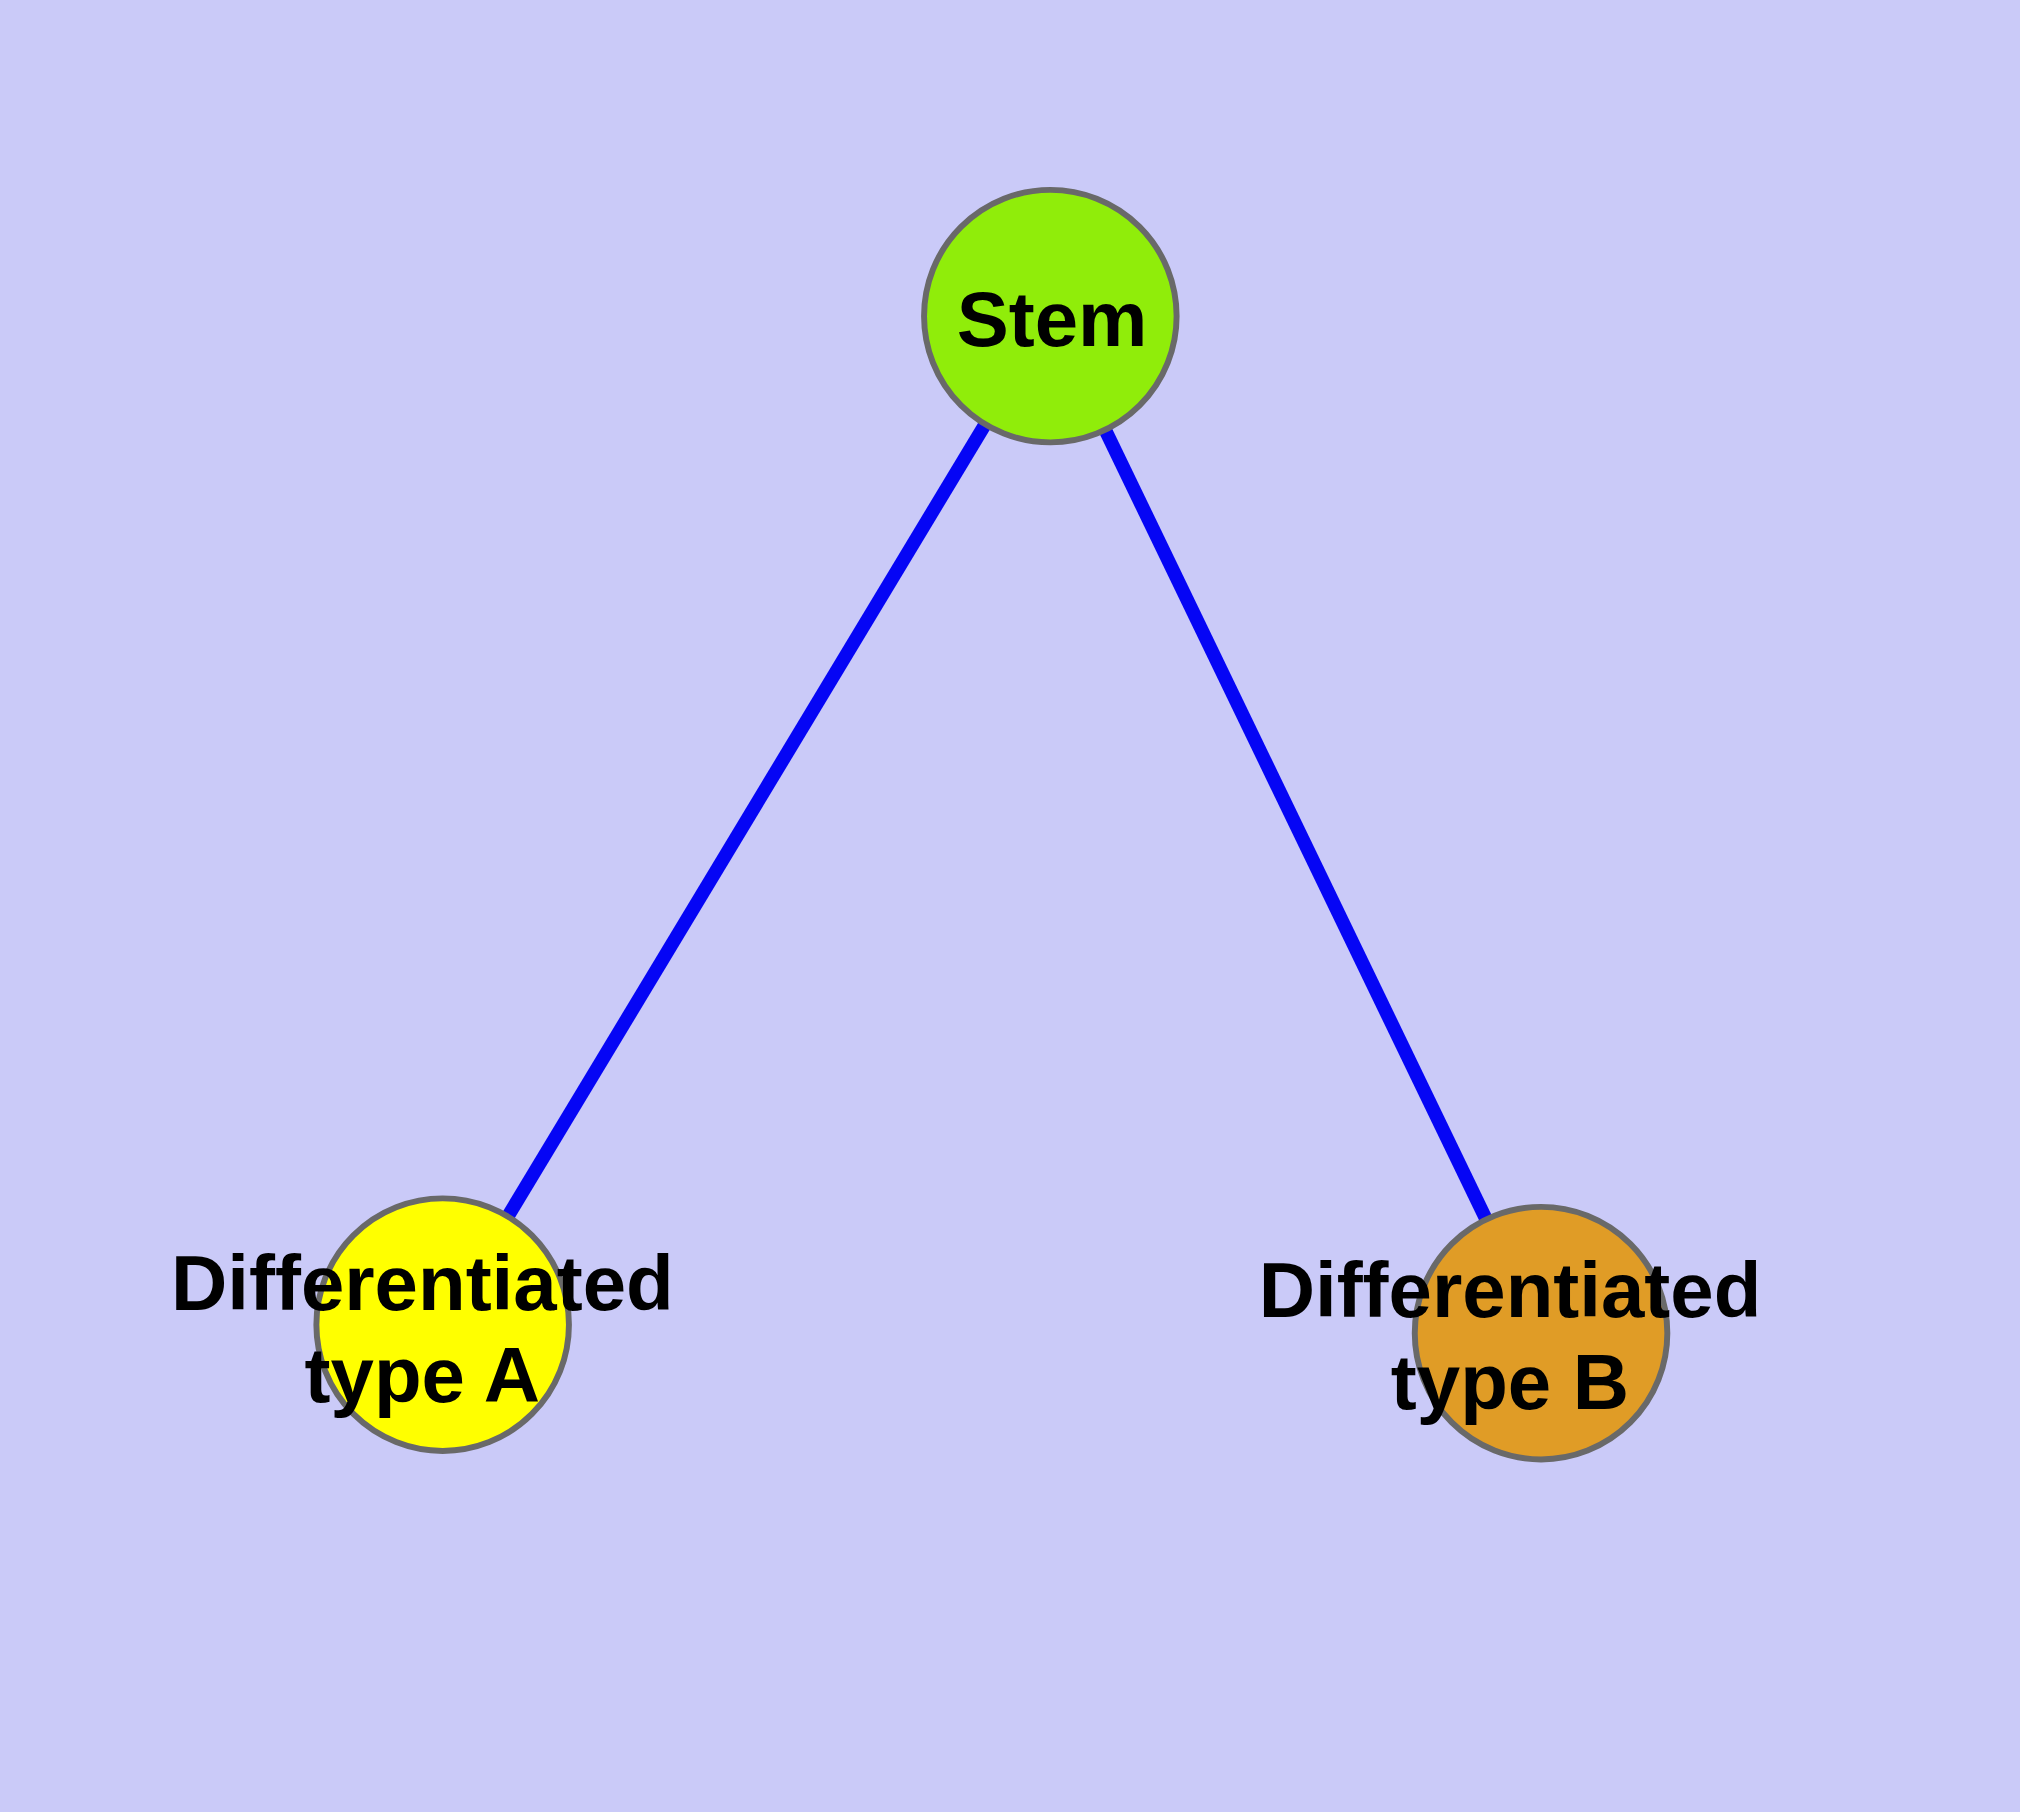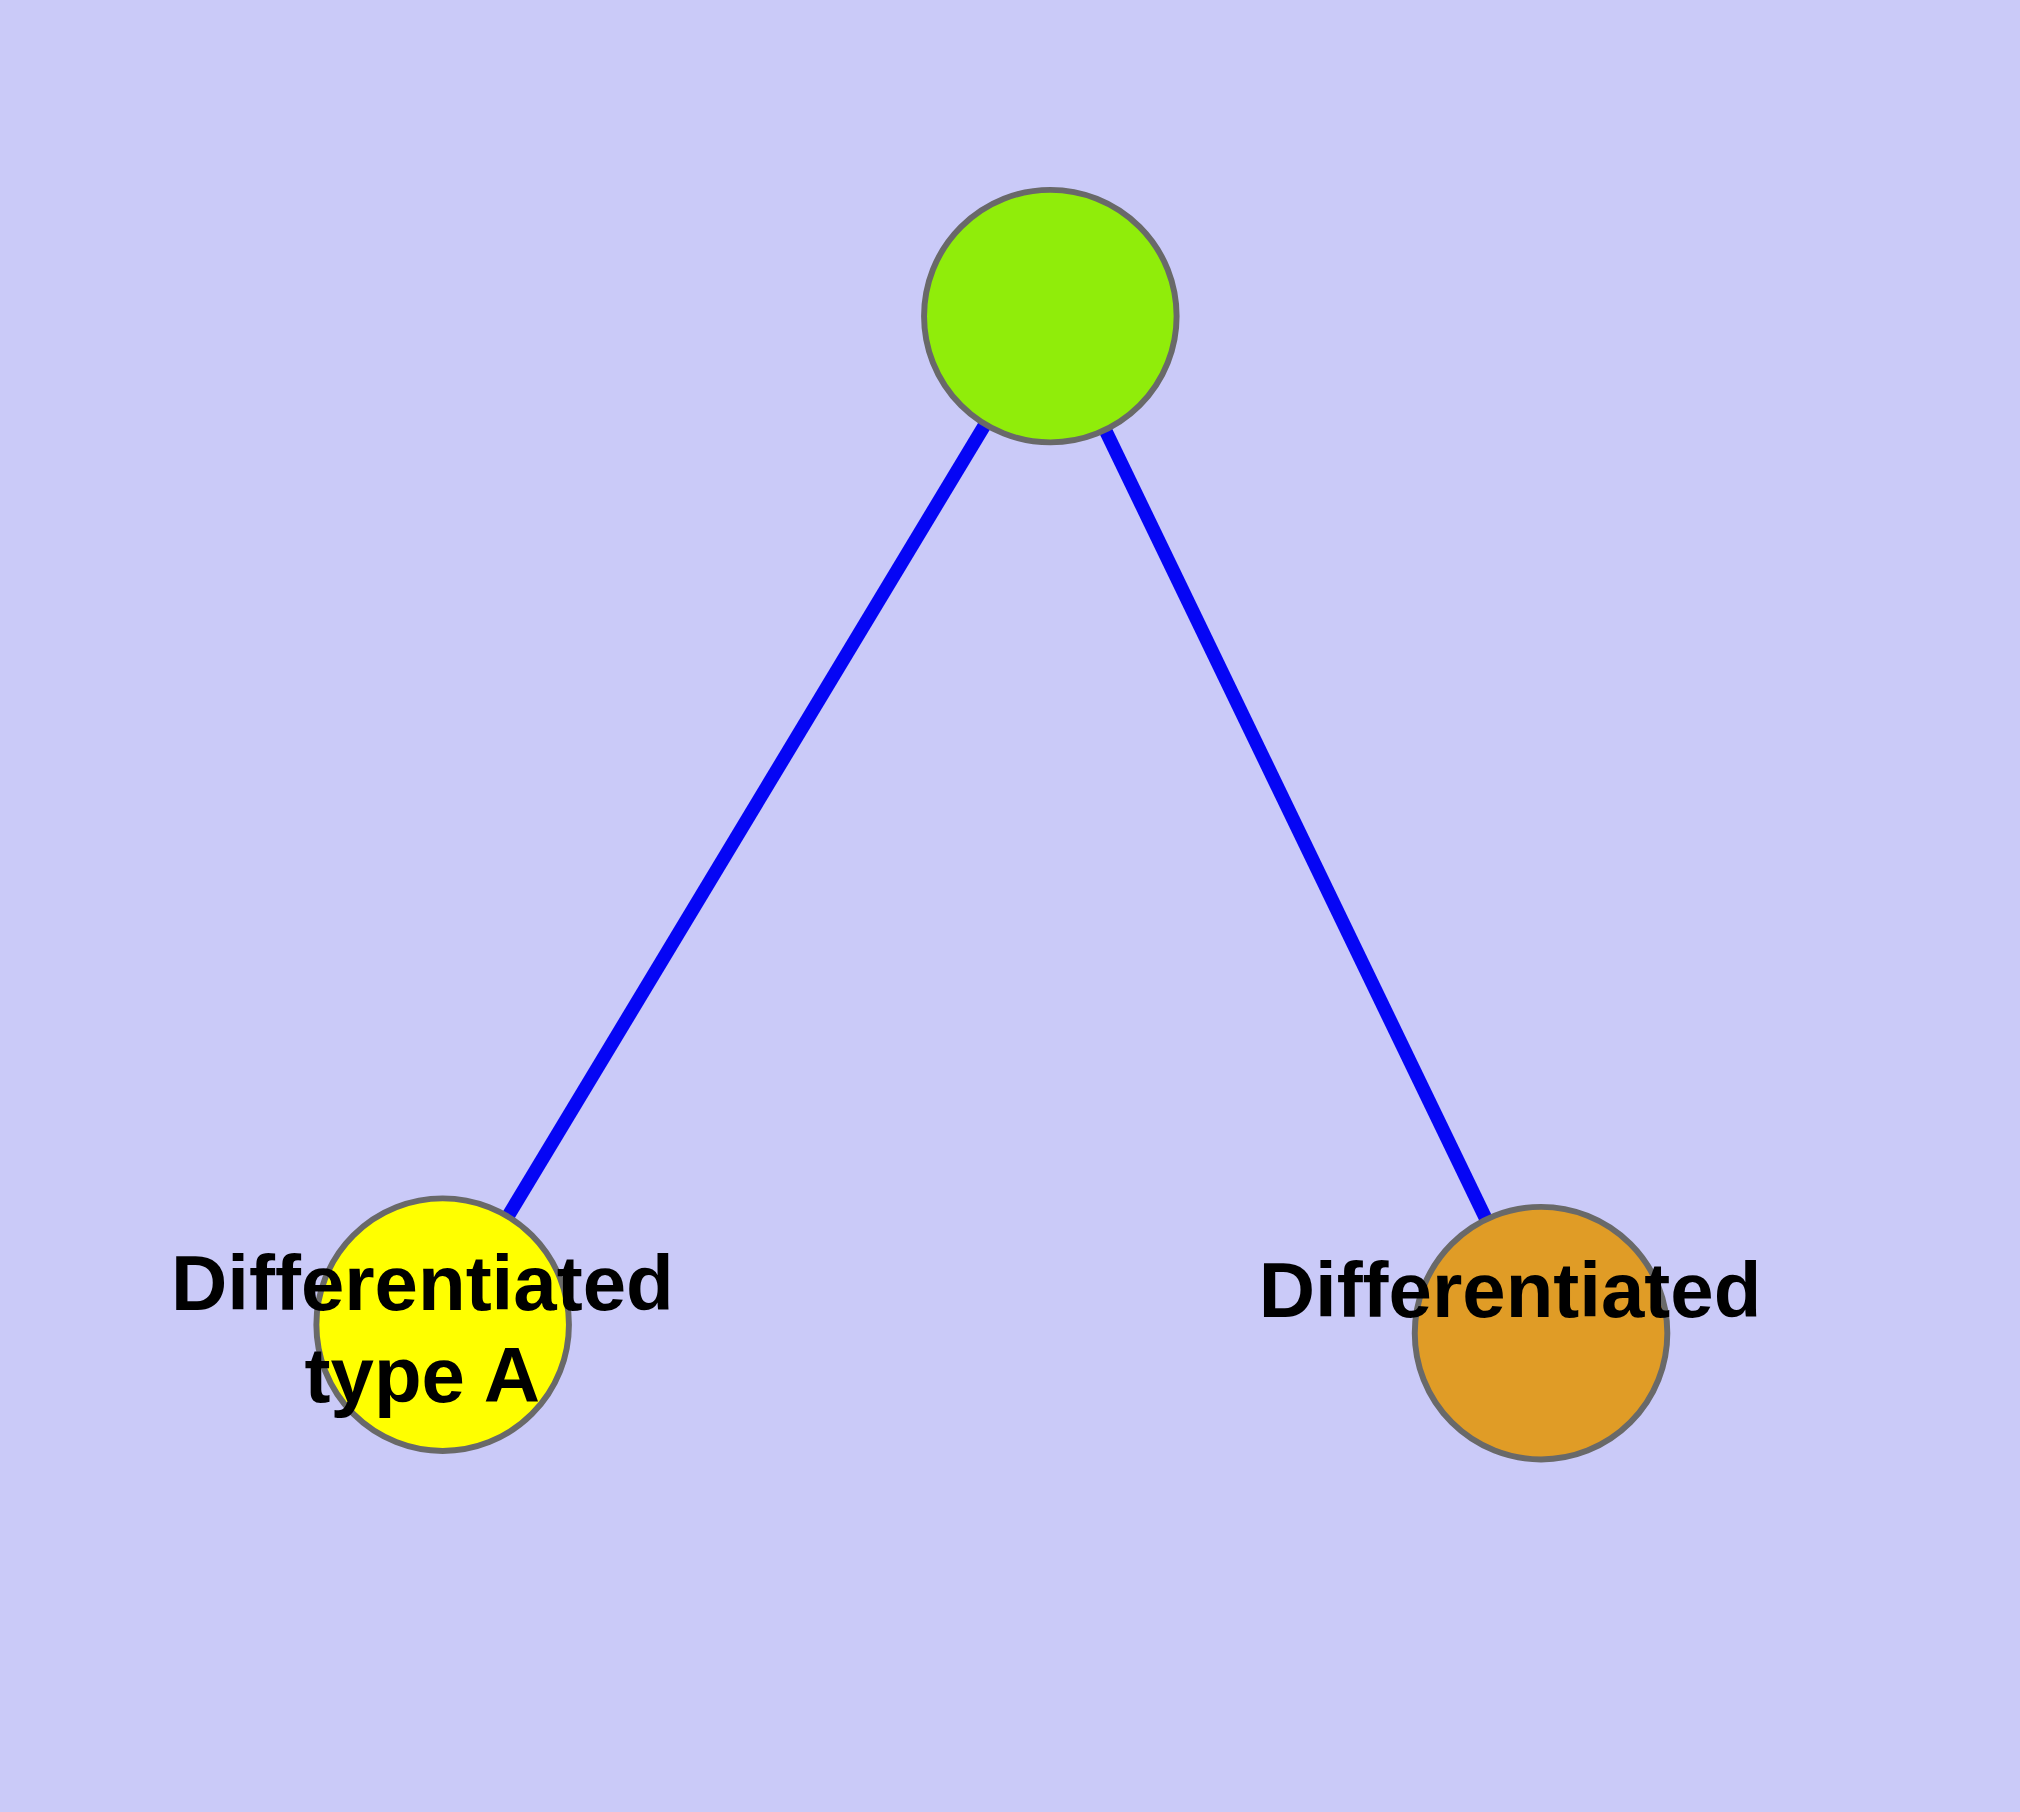--- a/index.html
+++ b/index.html
@@ -40,22 +40,26 @@
 
 <div id="canvas" style="width: 2021px; height: 1812px; background: rgb(202, 202, 248);">
   <svg id="graph-svg" xmlns="http://www.w3.org/2000/svg" width="2021" height="1812" viewBox="0 0 2384 2138">
       <line x1="1239" y1="373" x2="522" y2="1563" stroke="#0505F5" stroke-width="16"></line>
       <line x1="1239" y1="373" x2="1818" y2="1573" stroke="#0505F5" stroke-width="16"></line>
       <circle cx="1239" cy="373" r="149" fill="#90ED0A" stroke="#696969" stroke-width="7"></circle>
       <circle cx="522" cy="1563" r="149" fill="#FFFF00" stroke="#696969" stroke-width="7"></circle>
       <circle cx="1818" cy="1573" r="149" fill="#E09C26" stroke="#696969" stroke-width="7"></circle>
     </svg>
   <div id="labels">
+      <div class="node-label" style="color: rgb(0, 0, 0); left: 628px; top: 273px; width: 848px;">
+        <div>Stem</div>
+      </div>
       <div class="node-label" style="color: rgb(0, 0, 0); left: -1.7px; top: 1237px; width: 848px;">
         <div>Differentiated</div>
         <div>type A</div>
       </div>
       <div class="node-label" style="color: rgb(0, 0, 0); left: 1086px; top: 1244px; width: 848px;">
         <div>Differentiated</div>
+        <div>type B</div>
       </div>
     </div>
 </div>
 
 
 </body></html>

